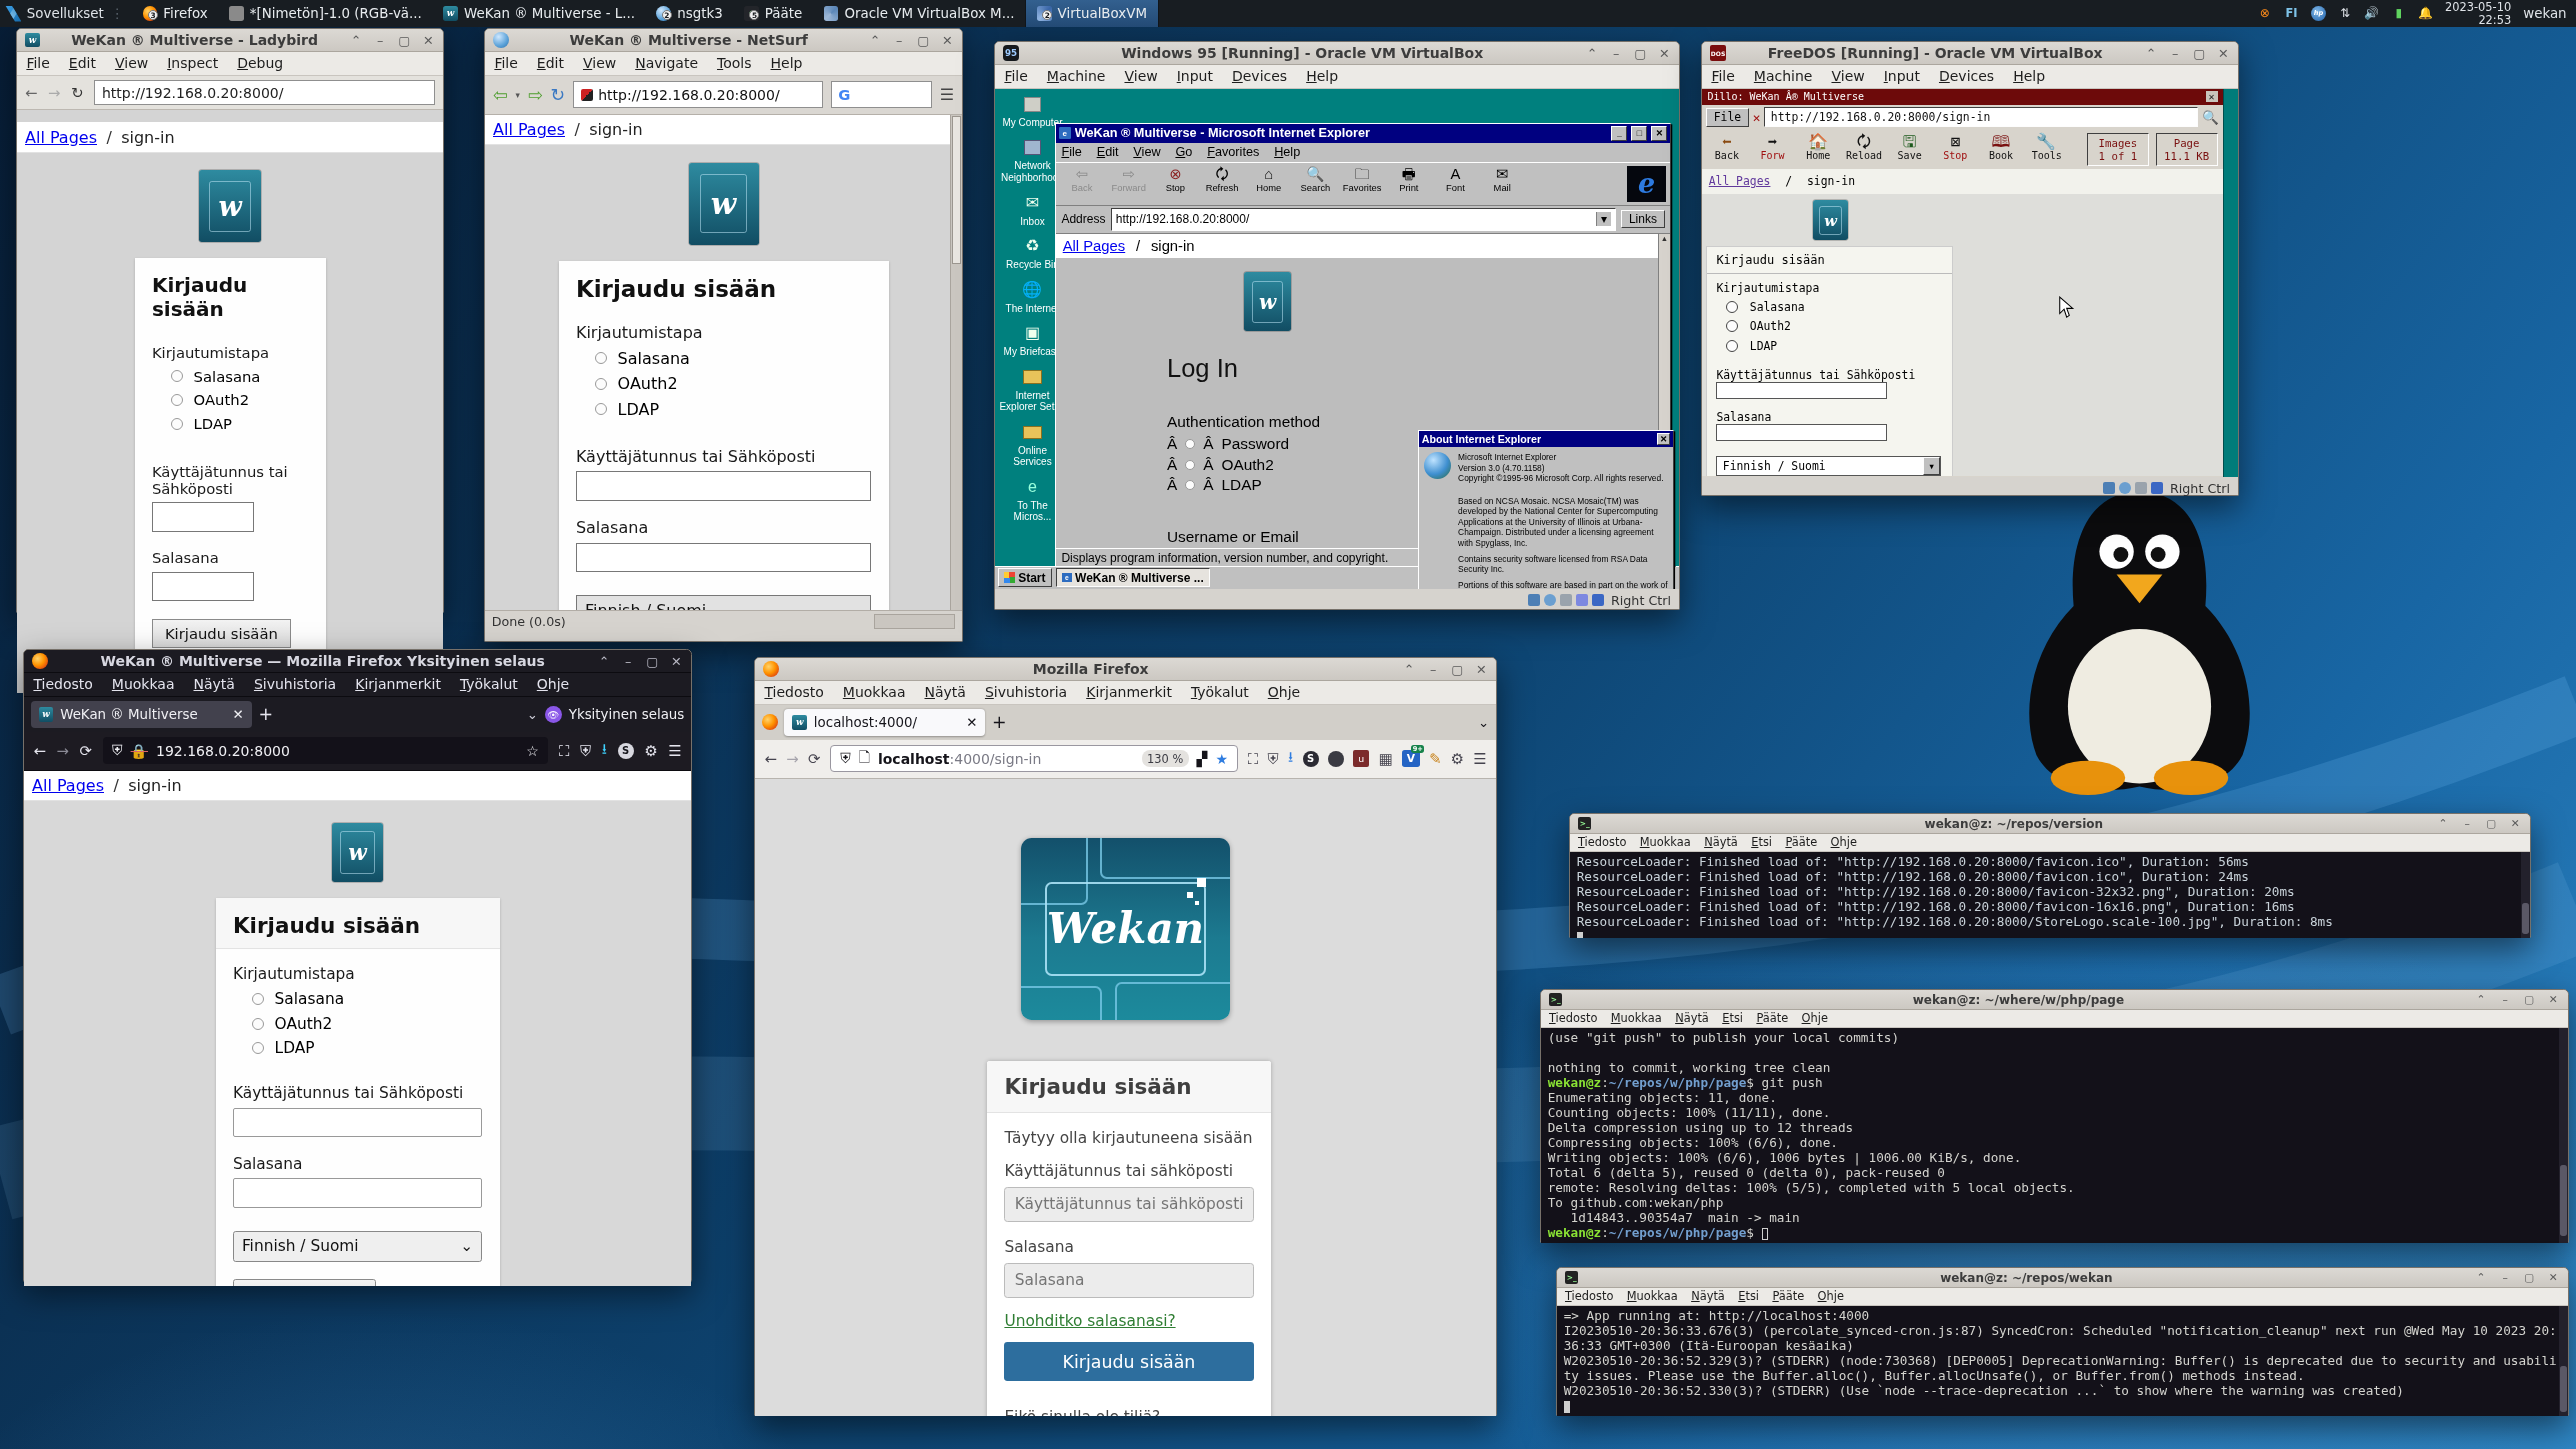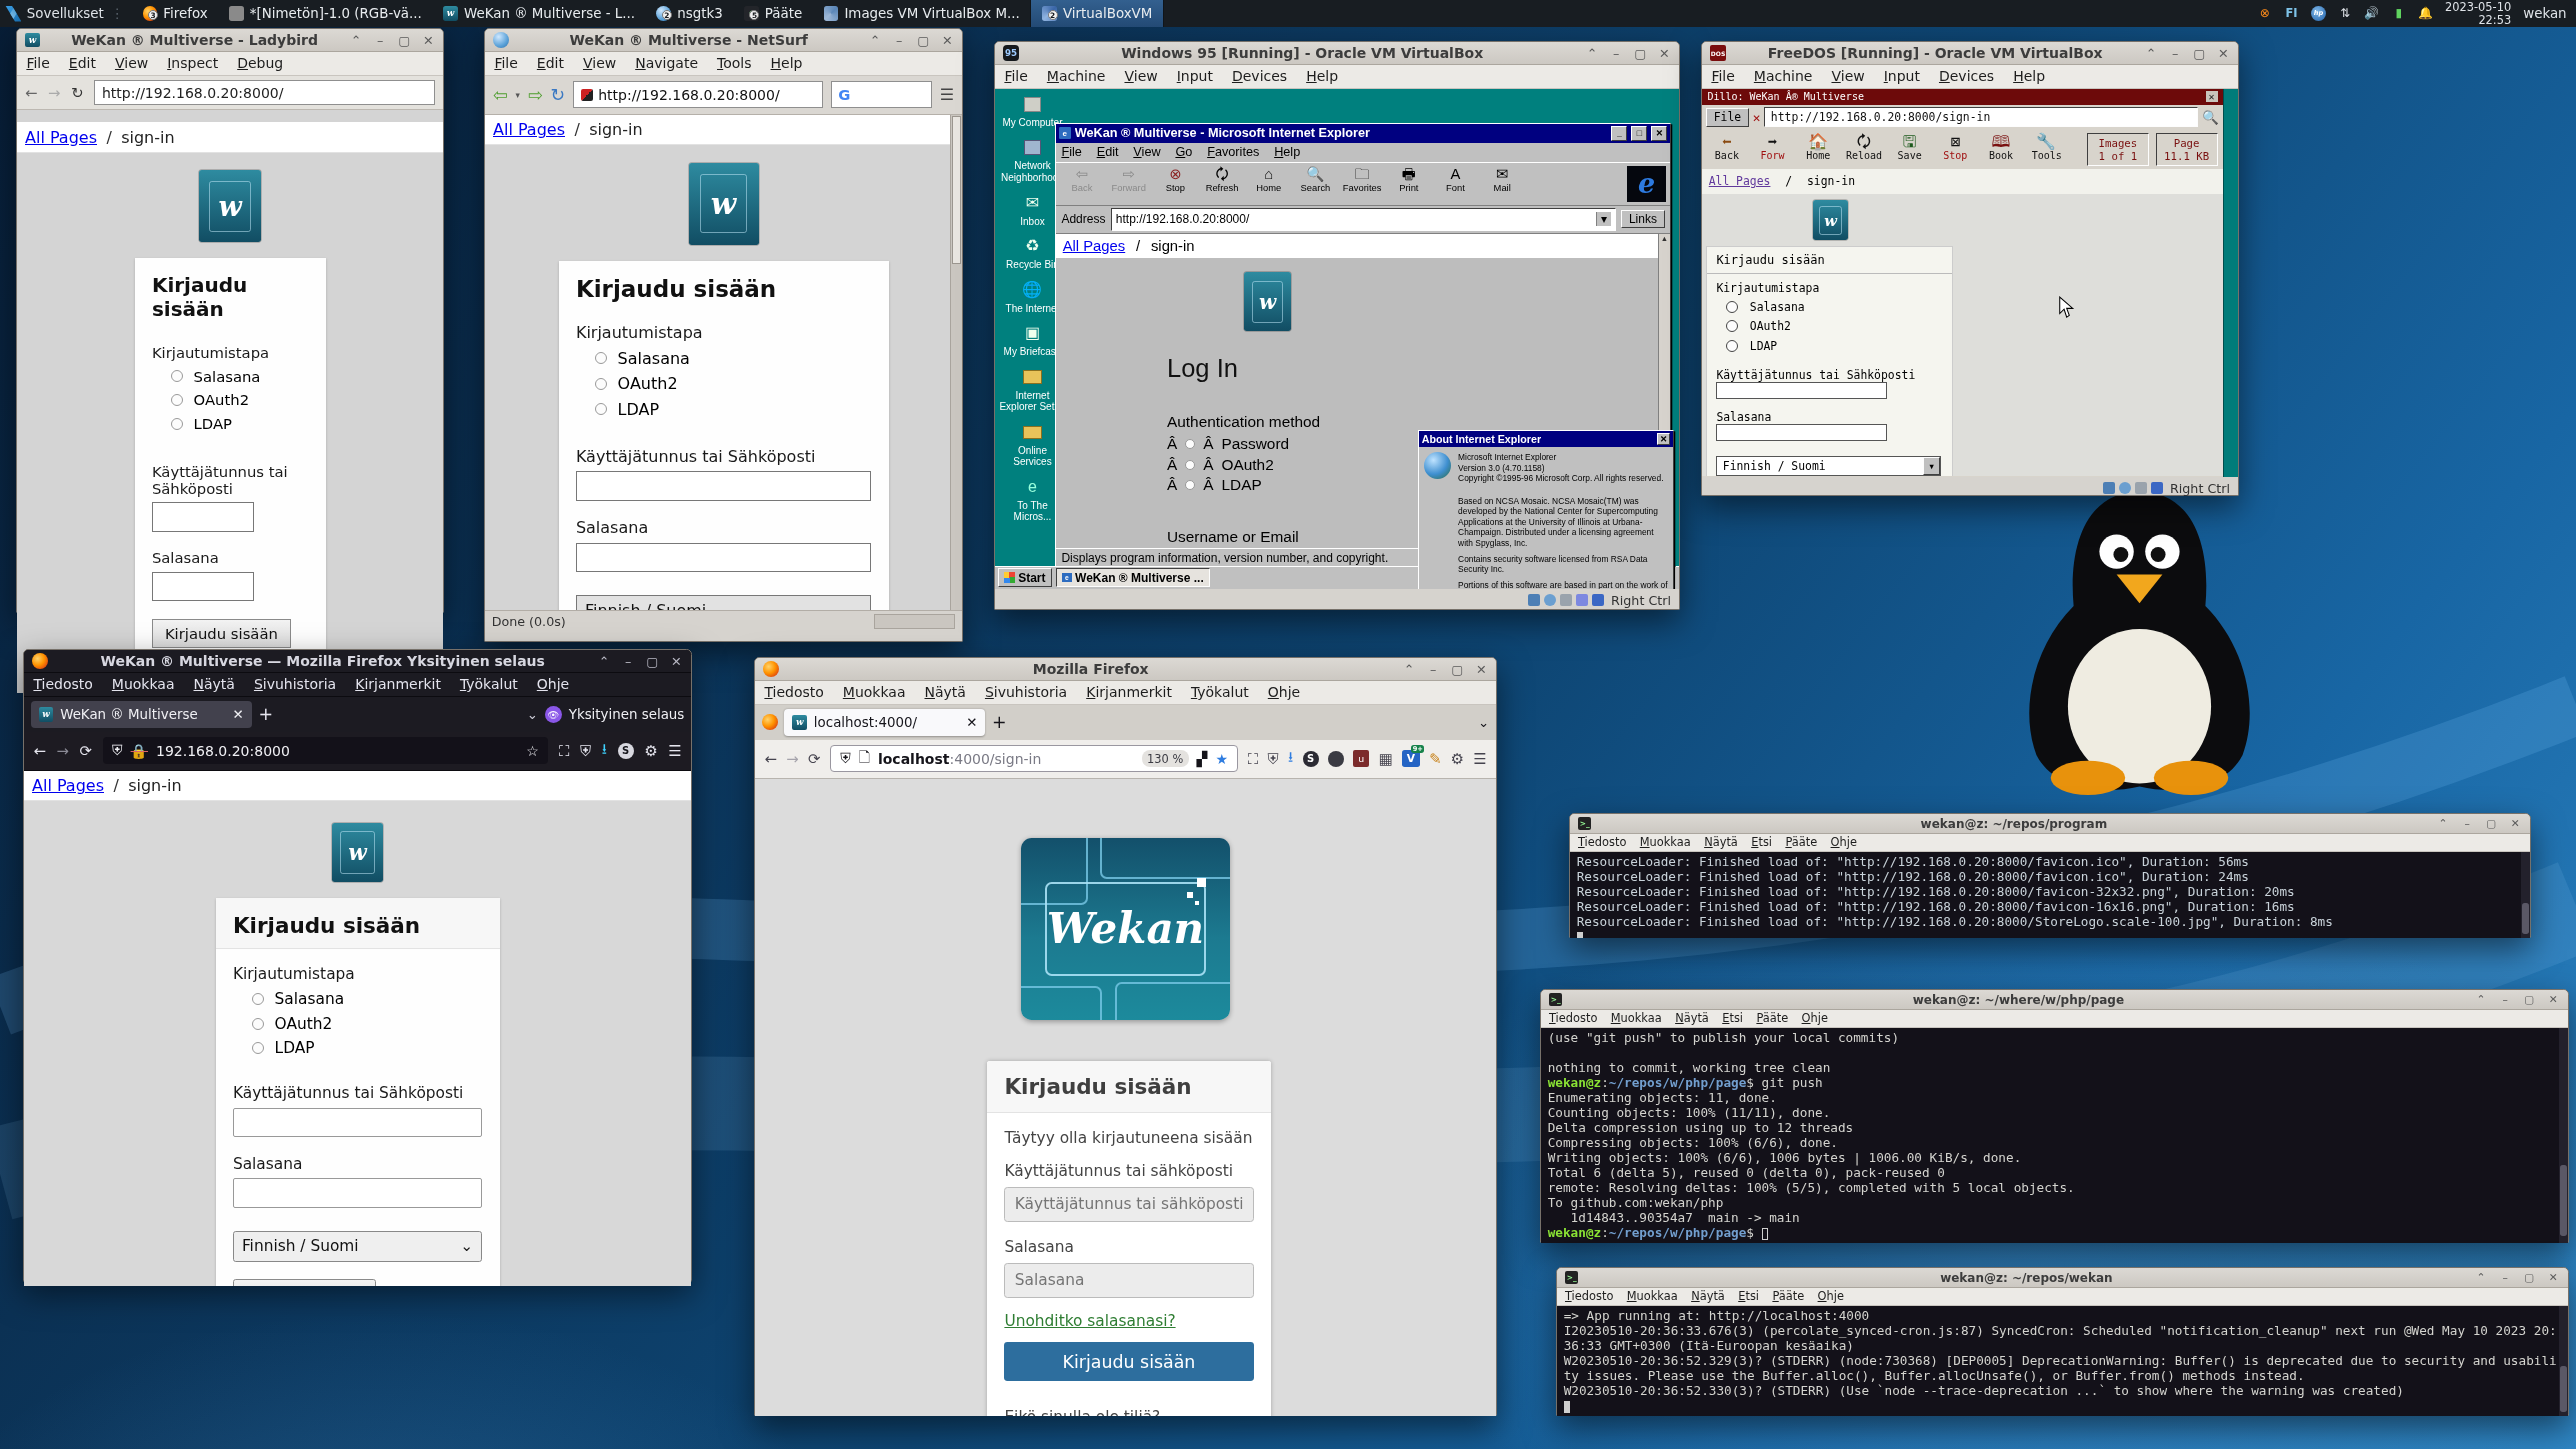--- a/index.html
+++ b/index.html
@@ -692,21 +692,21 @@
         <div style="margin-top:27px"><span>Eikö sinulla ole tiliä?</span> </div>
         
       </div>
     </div>
   </div>
 </div>
 
 <div class="xwin" style="left:1569px;top:813px;width:962px;height:125px">
   <div class="xtitle" style="height:20px;font-size:12px">
     <span style="width:13.4px;height:13.4px;background:#222;color:#9f9;font-size:7.4px;display:flex;align-items:center;justify-content:center;border-radius:2px">&gt;_</span>
-    <span class="ttl">wekan@z: ~/repos/program</span>
+    <span class="ttl">wekan@z: ~/repos/version</span>
     <span class="wctl" style="font-size:10.7px">
         <span>⌃</span>
         <span>–</span>
         <span>▢</span>
         <span>✕</span>
       </span>
   </div>
   <div class="xmenu" style="padding:1.3px 8px;font-size:11.4px;gap:13.4px">
     <span>Tiedosto</span>
       <span>Muokkaa</span>
@@ -822,21 +822,21 @@
         <span class="badge">2</span>
       </span>
     <span>nsgtk3</span>
   </span>
   <span class="task">
     <span class="ticon" style="background:#23252a;color:#9f9;display:flex;align-items:center;justify-content:center;font-size:7.4px">$<span class="badge">5</span></span>
     <span>Pääte</span>
   </span>
   <span class="task">
     <span class="ticon" style="background:conic-gradient(from 45deg,#5a86b8,#9fb9d8,#5a86b8);border-radius:2.7px"></span>
-    <span>Images VM VirtualBox M...</span>
+    <span>Oracle VM VirtualBox M...</span>
   </span>
   <span class="task active">
     <span class="ticon" style="background:conic-gradient(from 45deg,#3a66a8,#8fb3e0,#3a66a8);border-radius:2.7px">
         <span class="badge">2</span>
       </span>
     <span>VirtualBoxVM</span>
   </span>
   <span class="tray">
     <span class="ti" style="color:#ff8c1a">⊗</span>
     <span class="ti" style="color:#7ec3e8;font-size:11.4px;font-weight:bold">FI</span>

